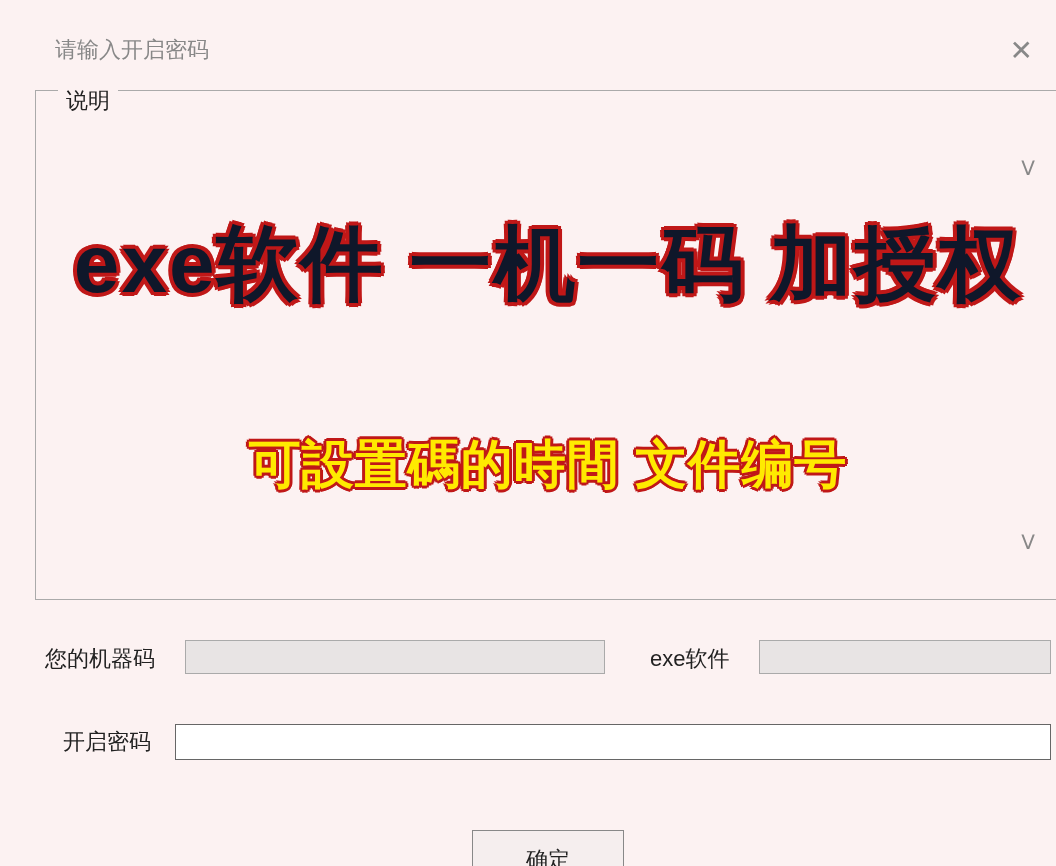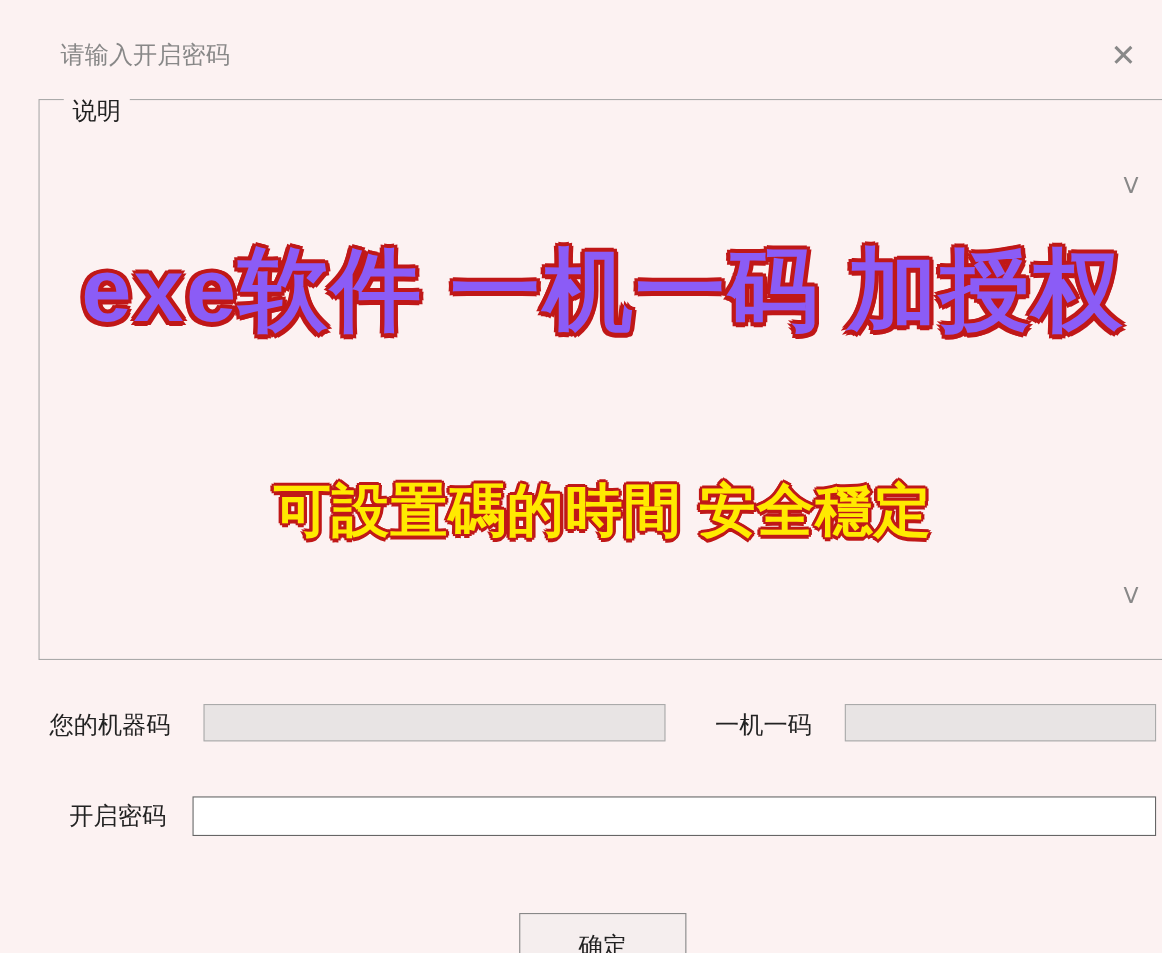--- a/index.html
+++ b/index.html
@@ -76,21 +76,21 @@
     }
     
     .overlay-text-large {
       position: absolute;
       top: 180px;
       left: 20px;
       right: 20px;
       text-align: center;
       font-size: 82px;
       font-weight: 900;
-      color: #8b5cf6;
+      color: #0f172a;
       text-shadow: 
         -3px -3px 0 #c01818,
         3px -3px 0 #c01818,
         -3px 3px 0 #c01818,
         3px 3px 0 #c01818,
         -4px 0 0 #c01818,
         4px 0 0 #c01818,
         0 -4px 0 #c01818,
         0 4px 0 #c01818;
       letter-spacing: 2px;
@@ -203,26 +203,26 @@
   <span class="close-icon">✕</span>
 </div>
 
 <div class="description-group">
   <div class="group-legend">说明</div>
   <div class="scroll-arrow-up">ᐯ</div>
   <div class="scroll-arrow-down">ᐯ</div>
 </div>
 
 <div class="overlay-text-large">exe软件 一机一码 加授权</div>
-<div class="overlay-text-small">可設置碼的時間 安全穩定</div>
+<div class="overlay-text-small">可設置碼的時間 文件编号</div>
 
 <div class="form-row">
   <span class="form-label">您的机器码</span>
   <input type="text" class="machine-code-input" readonly="" value="" style="">
-  <span class="form-label file-label-spacer">一机一码</span>
+  <span class="form-label file-label-spacer">exe软件</span>
   <input type="text" class="file-number-input" readonly="" value="" style="">
 </div>
 
 <div class="password-row">
   <span class="password-label">开启密码</span>
   <input type="text" class="password-input" value="" style="">
 </div>
 
 <div class="button-row">
   <button class="dialog-button">确定</button>

